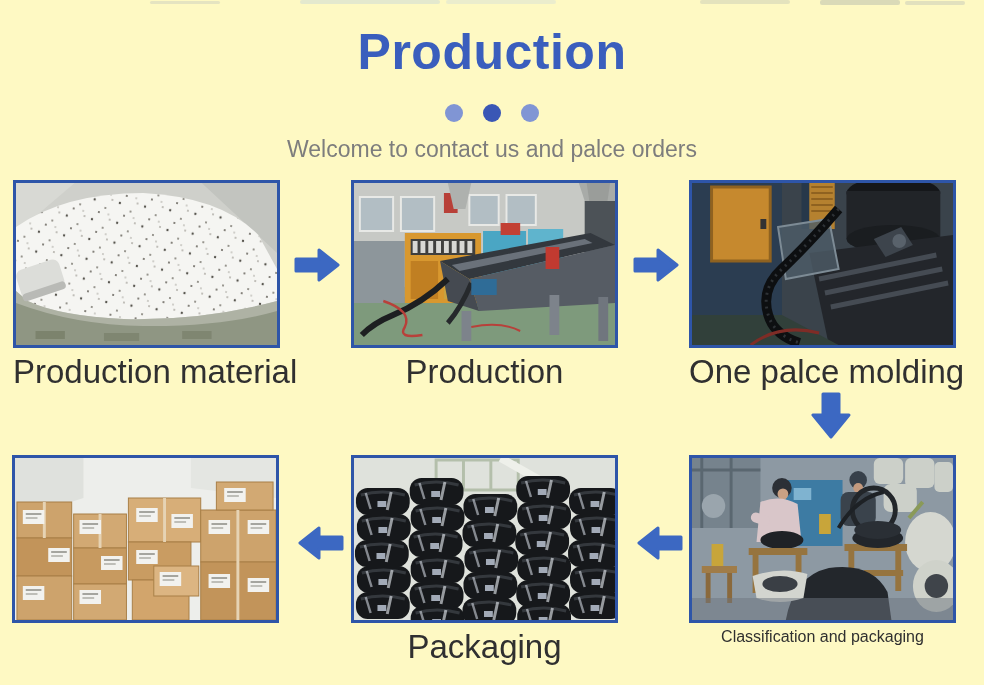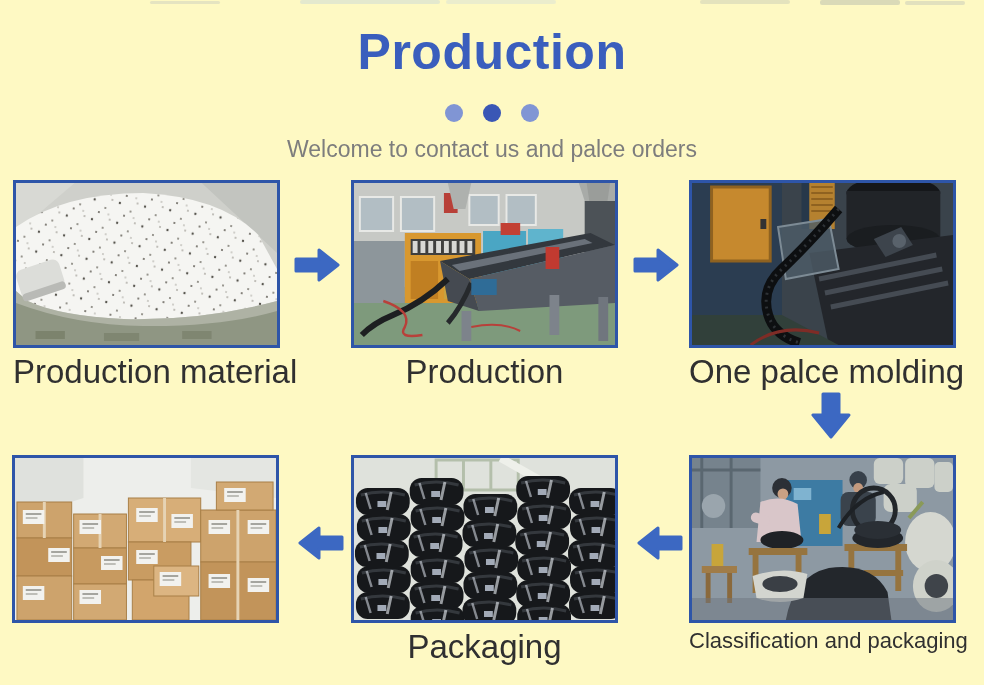--- a/index.html
+++ b/index.html
@@ -23,21 +23,21 @@
     text-align: center; font-size: 23px; color: var(--subtitle-gray, #7d7d7d);
   }
 
   .card { position: absolute; width: 267px; }
   .photo { width: 267px; height: 168px; border: 3px solid var(--border-blue, #2e55a8); background: #9aa0a6; }
   .photo svg { display: block; width: 100%; height: 100%; }
   .caption {
     margin-top: 5px; text-align: center; font-size: 33px;
     color: var(--label-dark, #303030); white-space: nowrap;
   }
-  .caption.small { font-size: 22px; }
+  .caption.small { font-size: 16px; }
 
   .arrow { position: absolute; }
   .arrow svg { display: block; }
   .arrow polygon {
     fill: var(--arrow-blue, #3c68c2);
     stroke: var(--arrow-blue, #3c68c2);
     stroke-width: 3; stroke-linejoin: round;
   }
 </style>
 </head>

